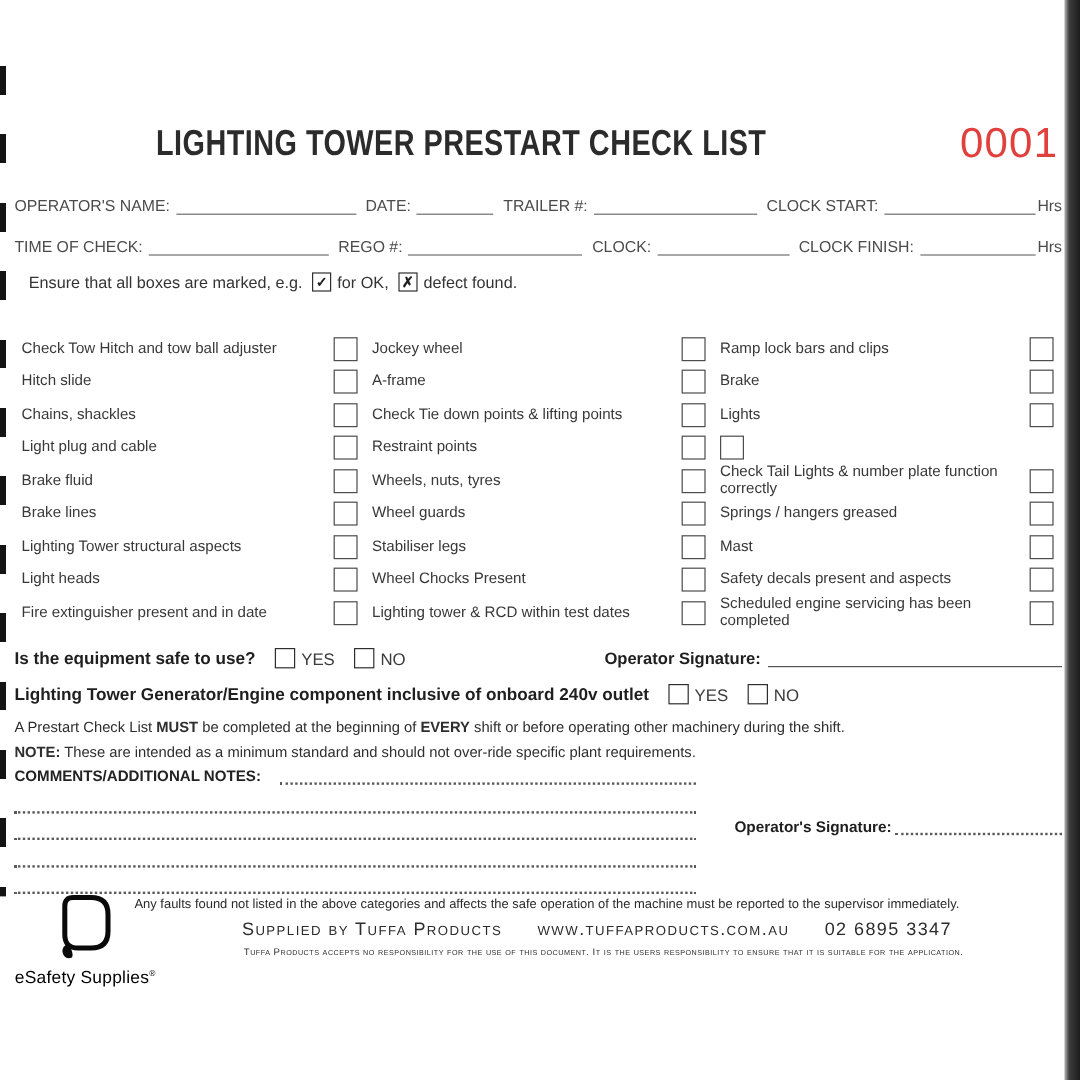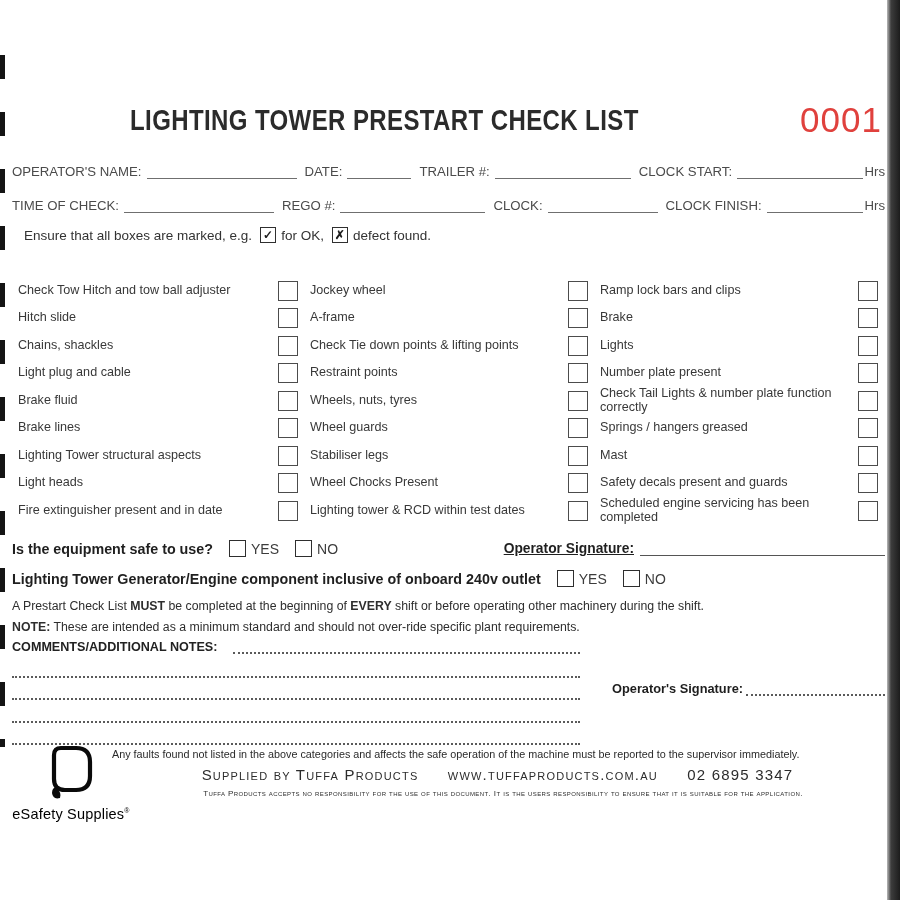--- a/index.html
+++ b/index.html
@@ -44,21 +44,21 @@
   .cbox{width:18px;height:18px;border:1.8px solid #4c4c4c;flex:0 0 auto;background:#fff;}
 
   
   .qrow{left:12px;width:873px;display:flex;align-items:center;white-space:nowrap;}
   .safe-row{top:540px;}
   .gen-row{top:570px;}
   .q{font-weight:bold;font-size:14.3px;color:#1f1f1f;}
   .yn-box{width:15px;height:15px;border:1.7px solid #2e2e2e;display:inline-block;
     margin:0 5px 0 16px;background:#fff;}
   .yn-label{font-size:14px;color:#3c3c3c;}
-  .sig-label{font-weight:bold;font-size:13.8px;color:#1f1f1f;margin-left:auto;text-decoration:underline;}
+  .sig-label{font-weight:bold;font-size:13.8px;color:#1f1f1f;margin-left:auto;}
   .sig-line{flex:0 0 245px;border-bottom:1.6px solid #555;height:13px;margin-left:6px;}
 
   
   .txtline{left:12px;width:873px;font-size:12.3px;color:#2e2e2e;white-space:nowrap;}
   .prestart{top:599px;}
   .noteline{top:620px;}
   .b{font-weight:bold;}
   .comments-row{left:12px;top:640px;width:568px;display:flex;align-items:flex-end;}
   .comments-row .b{font-size:12.6px;color:#222;white-space:nowrap;margin-right:16px;}
   .dotfill{flex:1;border-bottom:2px dotted #5a5a5a;height:12px;}
@@ -162,21 +162,20 @@
 
   <div class="cell">
       <span class="ilabel">Light plug and cable</span>
       <span class="cbox"></span>
     </div>
   <div class="cell">
       <span class="ilabel">Restraint points</span>
       <span class="cbox"></span>
     </div>
   <div class="cell">
-      <span class="ilabel">Number plate present</span>
       <span class="cbox"></span>
     </div>
 
   <div class="cell">
       <span class="ilabel">Brake fluid</span>
       <span class="cbox"></span>
     </div>
   <div class="cell">
       <span class="ilabel">Wheels, nuts, tyres</span>
       <span class="cbox"></span>
@@ -214,21 +213,21 @@
 
   <div class="cell">
       <span class="ilabel">Light heads</span>
       <span class="cbox"></span>
     </div>
   <div class="cell">
       <span class="ilabel">Wheel Chocks Present</span>
       <span class="cbox"></span>
     </div>
   <div class="cell">
-      <span class="ilabel">Safety decals present and guards</span>
+      <span class="ilabel">Safety decals present and aspects</span>
       <span class="cbox"></span>
     </div>
 
   <div class="cell">
       <span class="ilabel">Fire extinguisher present and in date</span>
       <span class="cbox"></span>
     </div>
   <div class="cell">
       <span class="ilabel">Lighting tower &amp; RCD within test dates</span>
       <span class="cbox"></span>

